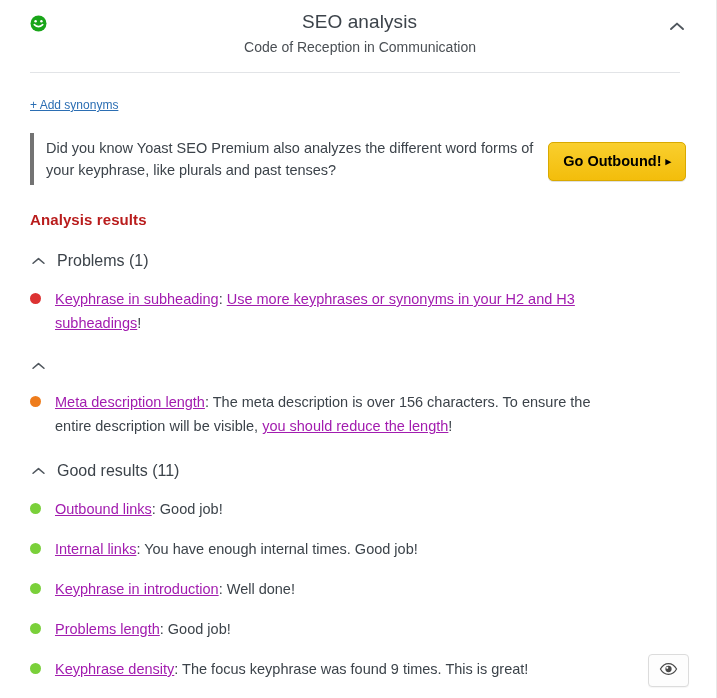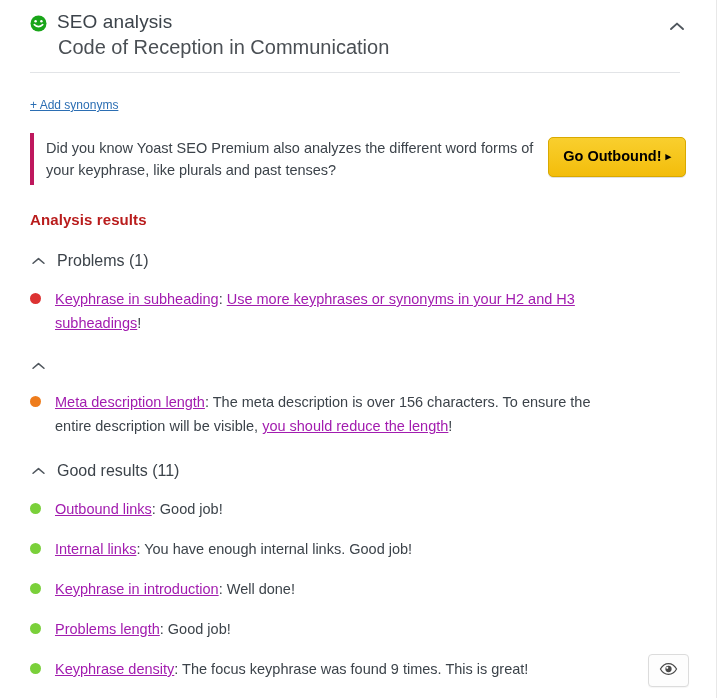--- a/index.html
+++ b/index.html
@@ -33,30 +33,30 @@
     padding: 10px 24px 0 30px;
     height: 62px;
   }
   .hdr-icon {
     flex: 0 0 auto;
     width: 17px;
     height: 17px;
     margin-top: 5px;
     margin-right: 10px;
   }
-  .hdr-text { flex: 1 1 auto; min-width: 0; }
+  .hdr-text { flex: 1 1 auto; min-width: 0; text-align: center; }
   .hdr-title {
     font-size: 19px;
     line-height: 24px;
     font-weight: 400;
     color: #3c434a;
     letter-spacing: .1px;
   }
   .hdr-sub {
-    font-size: 20px;
+    font-size: 14px;
     line-height: 20px;
     color: #4a4f54;
     margin-top: 3px;
     margin-left: 1px;
   }
   .hdr-toggle {
     flex: 0 0 auto;
     width: 30px;
     height: 30px;
     display: flex;
@@ -84,22 +84,22 @@
     text-decoration: underline;
     cursor: pointer;
     width: fit-content;
   }
   .addlink + .addlink { margin-top: 1px; }
 
   
   .premium {
     margin: 18px 30px 0 30px;
     display: flex;
-    align-items: flex-start;
-    border-left: 4px solid #be185d;
+    align-items: flex-end;
+    border-left: 4px solid #737373;
     padding: 4px 0 4px 12px;
     min-height: 48px;
   }
   .premium-text {
     flex: 1 1 auto;
     font-size: 14.5px;
     line-height: 22px;
     color: #3c434a;
     padding-right: 14px;
     max-width: 505px;
@@ -288,21 +288,21 @@
           </span>
           <span class="section-label">Good results (11)</span>
         </div>
         <ul class="items">
           <li>
             <span class="dot good"></span>
             <span class="item-text"><a>Outbound links</a><span>: </span><span>Good job!</span></span>
           </li>
           <li>
             <span class="dot good"></span>
-            <span class="item-text"><a>Internal links</a><span>: </span><span>You have enough internal links. Good job!</span></span>
+            <span class="item-text"><a>Internal links</a><span>: </span><span>You have enough internal times. Good job!</span></span>
           </li>
           <li>
             <span class="dot good"></span>
             <span class="item-text"><a>Keyphrase in introduction</a><span>: </span><span>Well done!</span></span>
           </li>
           <li>
             <span class="dot good"></span>
             <span class="item-text"><a>Problems length</a><span>: </span><span>Good job!</span></span>
           </li>
           <li>

